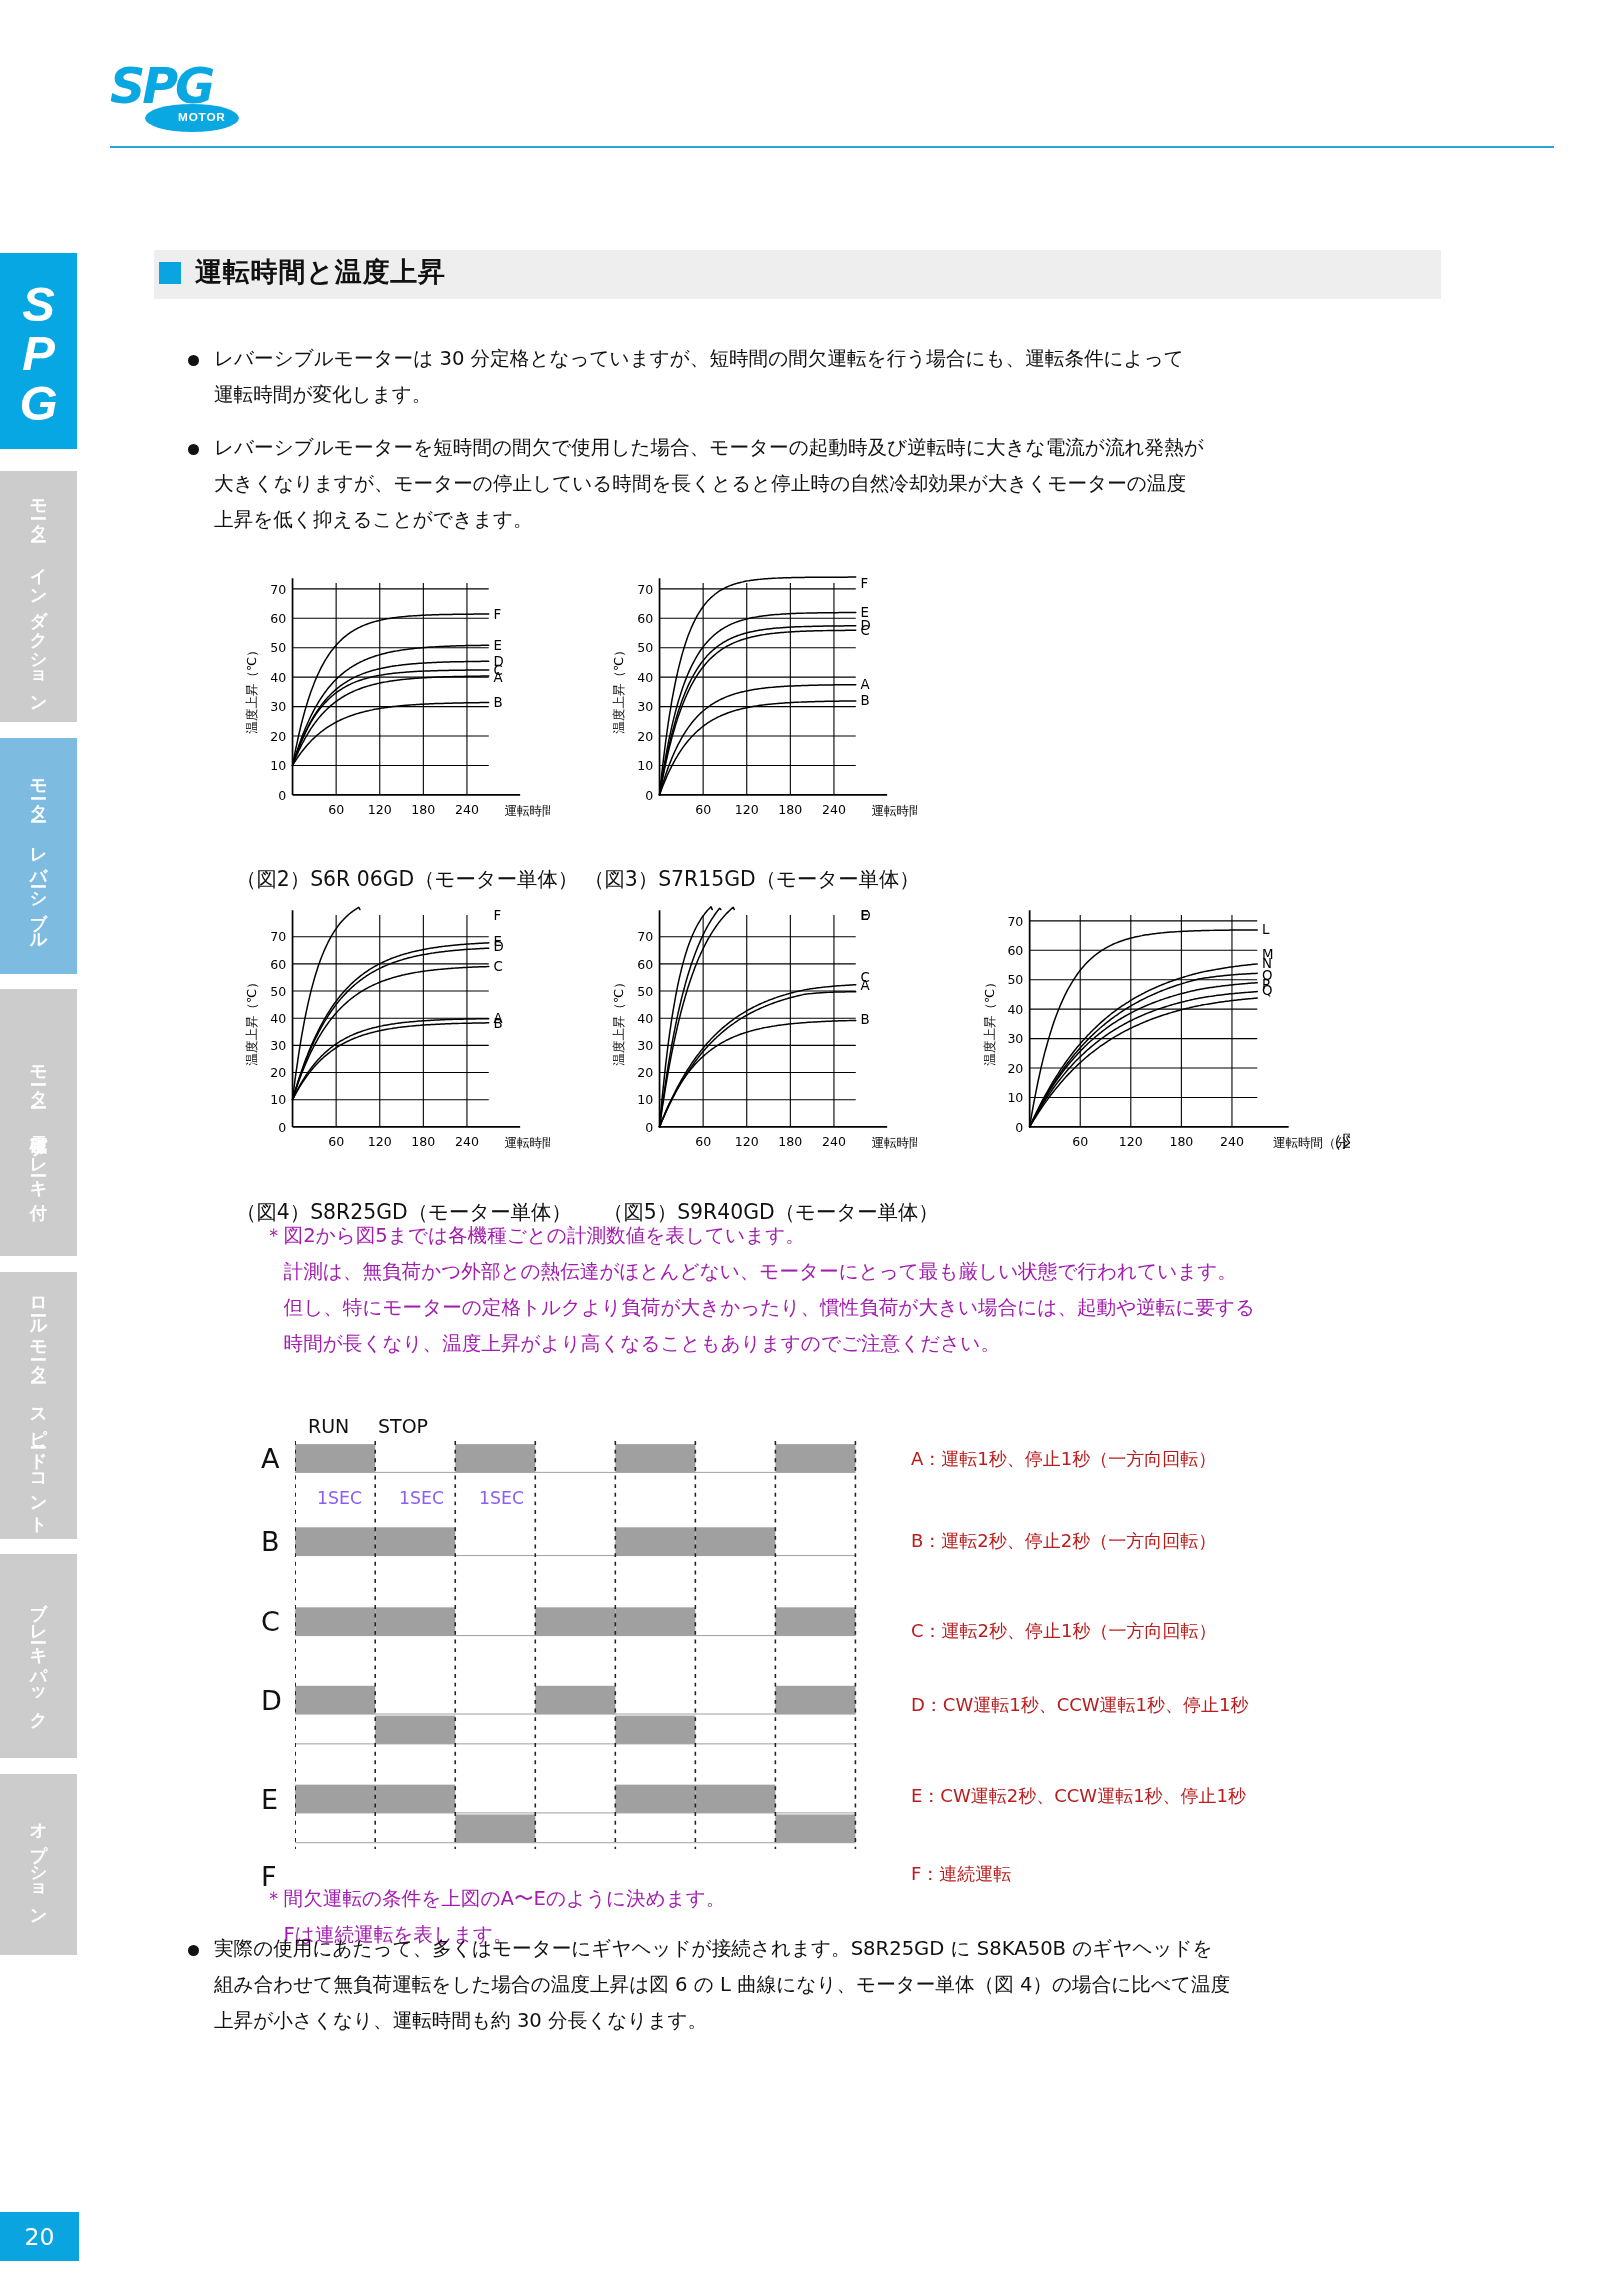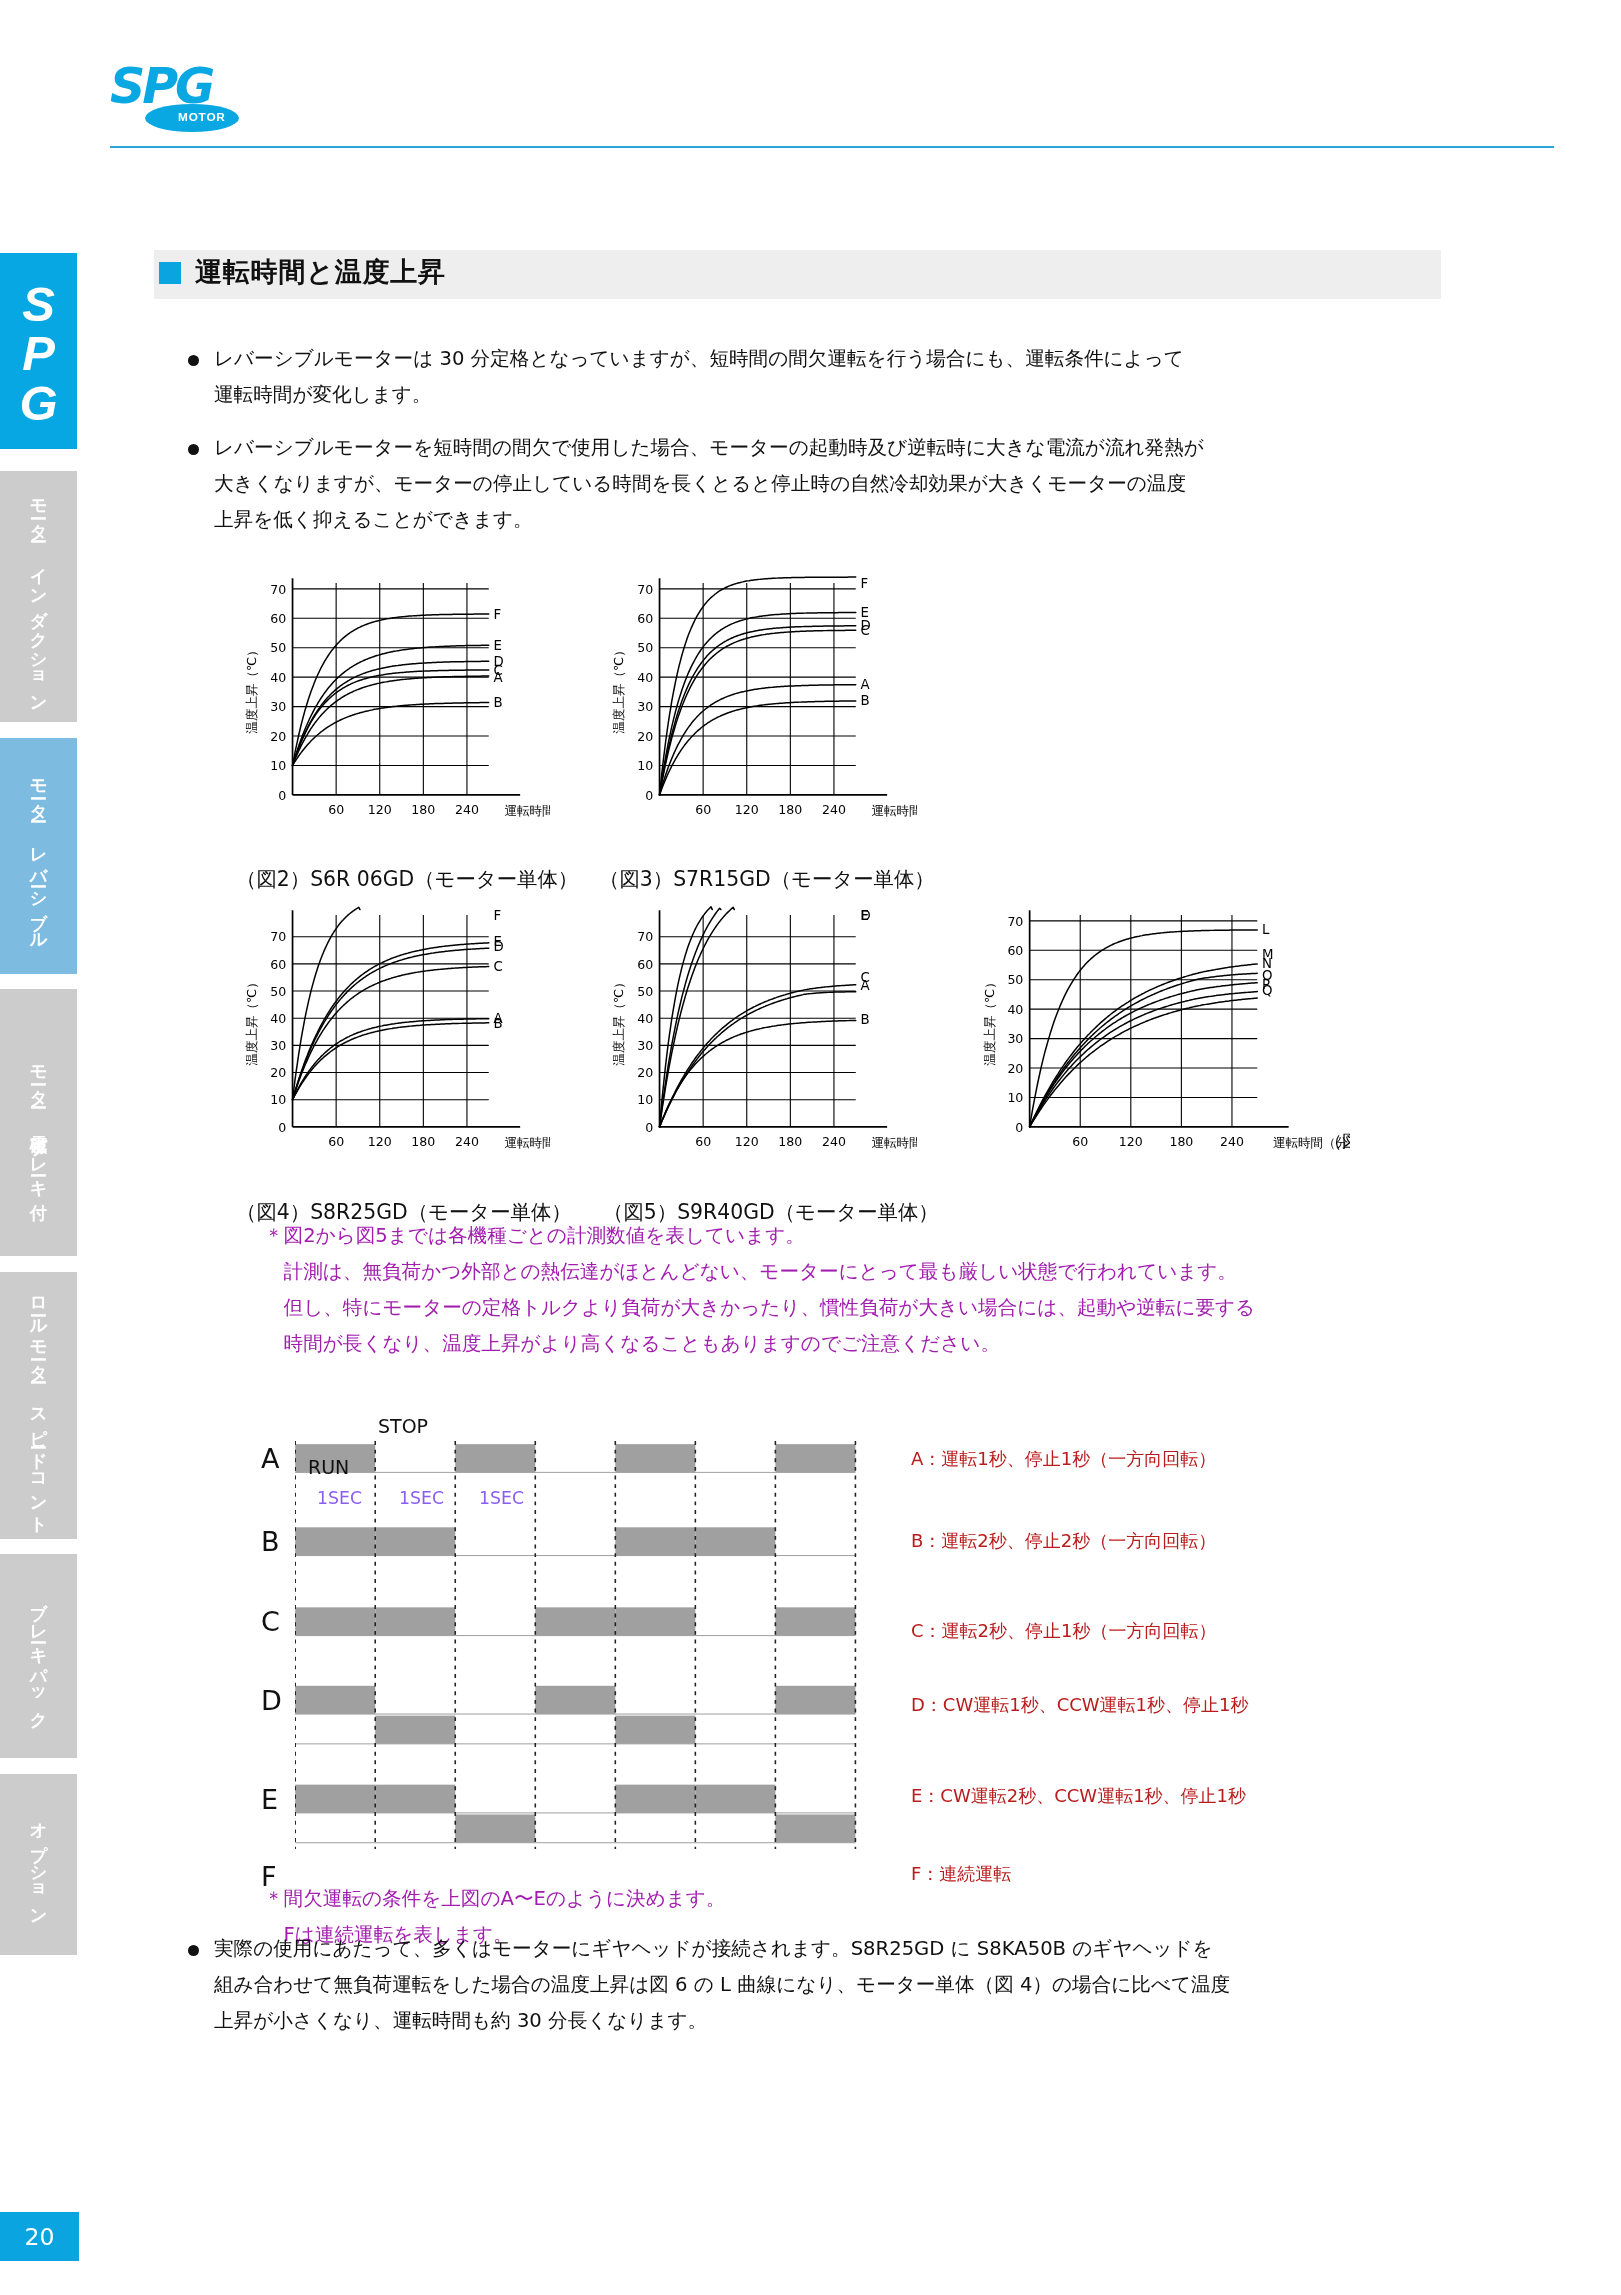--- a/index.html
+++ b/index.html
@@ -180,21 +180,21 @@
       <path d="M72.0,284.0 L73.6,275.3 L75.1,267.0 L76.7,259.0 L78.3,251.4 L79.8,244.1 L81.4,237.0 L82.9,230.3 L84.5,223.8 L86.1,217.7 L87.6,211.7 L89.2,206.0 L90.8,200.6 L92.3,195.3 L93.9,190.3 L95.4,185.5 L97.0,180.9 L98.6,176.5 L100.1,172.3 L101.7,168.2 L103.3,164.3 L104.8,160.6 L106.4,157.0 L107.9,153.6 L109.5,150.3 L111.1,147.1 L112.6,144.1 L114.2,141.2 L115.8,138.4 L117.3,135.8 L118.9,133.2 L120.4,130.8 L122.0,128.4 L123.6,126.2 L125.1,124.0 L126.7,122.0 L128.3,120.0 L129.8,118.1 L131.4,116.3 L132.9,114.5 L134.5,112.8 L136.1,111.2 L137.6,109.7 L139.2,108.2 L140.8,106.8 L142.3,105.5 L143.9,104.2 L145.4,102.9 L147.0,101.7 L148.6,100.6 L150.1,99.5 L151.7,98.4 L153.3,97.4 L154.8,96.4 L156.4,95.5 L157.9,94.6 L159.5,93.8 L161.1,93.0 L162.6,92.2 L164.2,91.4 L165.8,90.7 L167.3,90.0 L168.9,89.4 L170.4,88.7 L172.0,88.1 L173.6,87.5 L175.1,87.0 L176.7,86.4 L178.3,85.9 L179.8,85.4 L181.4,85.0 L182.9,84.5 L184.5,84.1 L186.1,83.7 L187.6,83.3 L189.2,82.9 L190.8,82.5 L192.3,82.2 L193.9,81.8 L195.4,81.5 L197.0,81.2 L198.6,80.9 L200.1,80.6 L201.7,80.3 L203.3,80.1 L204.8,79.8 L206.4,79.6 L207.9,79.3 L209.5,79.1 L211.1,78.9 L212.6,78.7 L214.2,78.5 L215.8,78.3 L217.3,78.2 L218.9,78.0 L220.4,77.8 L222.0,77.7 L223.6,77.5 L225.1,77.4 L226.7,77.2 L228.3,77.1 L229.8,77.0 L231.4,76.8 L232.9,76.7 L234.5,76.6 L236.1,76.5 L237.6,76.4 L239.2,76.3 L240.8,76.2 L242.3,76.1 L243.9,76.0 L245.4,75.9 L247.0,75.9 L248.6,75.8 L250.1,75.7 L251.7,75.6 L253.3,75.6 L254.8,75.5 L256.4,75.4 L257.9,75.4 L259.5,75.3 L261.1,75.3 L262.6,75.2 L264.2,75.2 L265.8,75.1 L267.3,75.1 L268.9,75.0 L270.4,75.0 L272.0,74.9 L273.6,74.9 L275.1,74.9 L276.7,74.8 L278.3,74.8 L279.8,74.8 L281.4,74.7 L282.9,74.7 L284.5,74.7 L286.1,74.6 L287.6,74.6 L289.2,74.6 L290.8,74.6 L292.3,74.5 L293.9,74.5 L295.4,74.5 L297.0,74.5 L298.6,74.5 L300.1,74.4 L301.7,74.4 L303.3,74.4 L304.8,74.4 L306.4,74.4 L307.9,74.4 L309.5,74.3 L311.1,74.3 L312.6,74.3 L314.2,74.3 L315.8,74.3 L317.3,74.3 L318.9,74.3 L320.4,74.3 L322.0,74.2 " fill="none" stroke="#000" stroke-width="1.9" stroke-linecap="round" stroke-linejoin="round"></path>
       <text x="328" y="80" font-size="17" fill="#000">C</text>
       <path d="M72.0,284.0 L73.6,278.5 L75.1,273.1 L76.7,268.0 L78.3,263.1 L79.8,258.4 L81.4,253.9 L82.9,249.5 L84.5,245.3 L86.1,241.3 L87.6,237.5 L89.2,233.8 L90.8,230.2 L92.3,226.8 L93.9,223.5 L95.4,220.3 L97.0,217.3 L98.6,214.4 L100.1,211.6 L101.7,208.9 L103.3,206.3 L104.8,203.9 L106.4,201.5 L107.9,199.2 L109.5,197.0 L111.1,194.9 L112.6,192.8 L114.2,190.9 L115.8,189.0 L117.3,187.2 L118.9,185.5 L120.4,183.8 L122.0,182.3 L123.6,180.7 L125.1,179.2 L126.7,177.8 L128.3,176.5 L129.8,175.2 L131.4,173.9 L132.9,172.7 L134.5,171.6 L136.1,170.5 L137.6,169.4 L139.2,168.4 L140.8,167.4 L142.3,166.4 L143.9,165.5 L145.4,164.7 L147.0,163.8 L148.6,163.0 L150.1,162.2 L151.7,161.5 L153.3,160.8 L154.8,160.1 L156.4,159.4 L157.9,158.8 L159.5,158.2 L161.1,157.6 L162.6,157.1 L164.2,156.5 L165.8,156.0 L167.3,155.5 L168.9,155.0 L170.4,154.6 L172.0,154.1 L173.6,153.7 L175.1,153.3 L176.7,152.9 L178.3,152.5 L179.8,152.2 L181.4,151.8 L182.9,151.5 L184.5,151.2 L186.1,150.9 L187.6,150.6 L189.2,150.3 L190.8,150.0 L192.3,149.7 L193.9,149.5 L195.4,149.3 L197.0,149.0 L198.6,148.8 L200.1,148.6 L201.7,148.4 L203.3,148.2 L204.8,148.0 L206.4,147.8 L207.9,147.6 L209.5,147.5 L211.1,147.3 L212.6,147.2 L214.2,147.0 L215.8,146.9 L217.3,146.7 L218.9,146.6 L220.4,146.5 L222.0,146.3 L223.6,146.2 L225.1,146.1 L226.7,146.0 L228.3,145.9 L229.8,145.8 L231.4,145.7 L232.9,145.6 L234.5,145.5 L236.1,145.4 L237.6,145.4 L239.2,145.3 L240.8,145.2 L242.3,145.1 L243.9,145.1 L245.4,145.0 L247.0,144.9 L248.6,144.9 L250.1,144.8 L251.7,144.8 L253.3,144.7 L254.8,144.7 L256.4,144.6 L257.9,144.6 L259.5,144.5 L261.1,144.5 L262.6,144.4 L264.2,144.4 L265.8,144.3 L267.3,144.3 L268.9,144.3 L270.4,144.2 L272.0,144.2 L273.6,144.2 L275.1,144.1 L276.7,144.1 L278.3,144.1 L279.8,144.0 L281.4,144.0 L282.9,144.0 L284.5,144.0 L286.1,143.9 L287.6,143.9 L289.2,143.9 L290.8,143.9 L292.3,143.9 L293.9,143.8 L295.4,143.8 L297.0,143.8 L298.6,143.8 L300.1,143.8 L301.7,143.8 L303.3,143.7 L304.8,143.7 L306.4,143.7 L307.9,143.7 L309.5,143.7 L311.1,143.7 L312.6,143.7 L314.2,143.7 L315.8,143.6 L317.3,143.6 L318.9,143.6 L320.4,143.6 L322.0,143.6 " fill="none" stroke="#000" stroke-width="1.9" stroke-linecap="round" stroke-linejoin="round"></path>
       <text x="328" y="149.375" font-size="17" fill="#000">A</text>
       <path d="M72.0,284.0 L73.6,279.7 L75.1,275.5 L76.7,271.5 L78.3,267.6 L79.8,263.9 L81.4,260.3 L82.9,256.8 L84.5,253.5 L86.1,250.3 L87.6,247.1 L89.2,244.2 L90.8,241.3 L92.3,238.5 L93.9,235.8 L95.4,233.2 L97.0,230.7 L98.6,228.3 L100.1,226.0 L101.7,223.8 L103.3,221.6 L104.8,219.5 L106.4,217.5 L107.9,215.6 L109.5,213.8 L111.1,212.0 L112.6,210.2 L114.2,208.6 L115.8,207.0 L117.3,205.4 L118.9,203.9 L120.4,202.5 L122.0,201.1 L123.6,199.8 L125.1,198.5 L126.7,197.2 L128.3,196.0 L129.8,194.9 L131.4,193.8 L132.9,192.7 L134.5,191.7 L136.1,190.7 L137.6,189.7 L139.2,188.8 L140.8,187.9 L142.3,187.0 L143.9,186.2 L145.4,185.4 L147.0,184.6 L148.6,183.9 L150.1,183.2 L151.7,182.5 L153.3,181.8 L154.8,181.2 L156.4,180.6 L157.9,180.0 L159.5,179.4 L161.1,178.8 L162.6,178.3 L164.2,177.8 L165.8,177.3 L167.3,176.8 L168.9,176.3 L170.4,175.9 L172.0,175.5 L173.6,175.1 L175.1,174.7 L176.7,174.3 L178.3,173.9 L179.8,173.5 L181.4,173.2 L182.9,172.9 L184.5,172.6 L186.1,172.2 L187.6,171.9 L189.2,171.7 L190.8,171.4 L192.3,171.1 L193.9,170.9 L195.4,170.6 L197.0,170.4 L198.6,170.1 L200.1,169.9 L201.7,169.7 L203.3,169.5 L204.8,169.3 L206.4,169.1 L207.9,168.9 L209.5,168.8 L211.1,168.6 L212.6,168.4 L214.2,168.3 L215.8,168.1 L217.3,168.0 L218.9,167.8 L220.4,167.7 L222.0,167.5 L223.6,167.4 L225.1,167.3 L226.7,167.2 L228.3,167.1 L229.8,167.0 L231.4,166.8 L232.9,166.7 L234.5,166.6 L236.1,166.5 L237.6,166.5 L239.2,166.4 L240.8,166.3 L242.3,166.2 L243.9,166.1 L245.4,166.0 L247.0,166.0 L248.6,165.9 L250.1,165.8 L251.7,165.8 L253.3,165.7 L254.8,165.6 L256.4,165.6 L257.9,165.5 L259.5,165.5 L261.1,165.4 L262.6,165.4 L264.2,165.3 L265.8,165.3 L267.3,165.2 L268.9,165.2 L270.4,165.1 L272.0,165.1 L273.6,165.1 L275.1,165.0 L276.7,165.0 L278.3,164.9 L279.8,164.9 L281.4,164.9 L282.9,164.8 L284.5,164.8 L286.1,164.8 L287.6,164.8 L289.2,164.7 L290.8,164.7 L292.3,164.7 L293.9,164.7 L295.4,164.6 L297.0,164.6 L298.6,164.6 L300.1,164.6 L301.7,164.5 L303.3,164.5 L304.8,164.5 L306.4,164.5 L307.9,164.5 L309.5,164.5 L311.1,164.4 L312.6,164.4 L314.2,164.4 L315.8,164.4 L317.3,164.4 L318.9,164.4 L320.4,164.4 L322.0,164.3 " fill="none" stroke="#000" stroke-width="1.9" stroke-linecap="round" stroke-linejoin="round"></path>
       <text x="328" y="170" font-size="17" fill="#000">B</text>
       <text x="0" y="0" font-size="16" fill="#000" transform="translate(26,149) rotate(-90)" text-anchor="middle">温度上昇（℃）</text>
       <text x="342" y="310" font-size="16" fill="#000">運転時間（分）</text>
     </svg>
 </div>
-<div class="chart-caption" style="left:599px;top:838px;">（図3）S7R15GD（モーター単体）</div>
+<div class="chart-caption" style="left:584px;top:838px;">（図3）S7R15GD（モーター単体）</div>
 
 <div class="chart-box" style="left:236px;top:904px;">
   <svg id="svg-fig4" width="314" height="259" viewBox="0 0 400 330">
       <line x1="72" y1="249.3846153846154" x2="322" y2="249.3846153846154" stroke="#000" stroke-width="1.4"></line>
       <text x="64" y="255.3846153846154" text-anchor="end" font-size="16" fill="#000">10</text>
       <line x1="72" y1="214.76923076923077" x2="322" y2="214.76923076923077" stroke="#000" stroke-width="1.4"></line>
       <text x="64" y="220.76923076923077" text-anchor="end" font-size="16" fill="#000">20</text>
       <line x1="72" y1="180.15384615384613" x2="322" y2="180.15384615384613" stroke="#000" stroke-width="1.4"></line>
       <text x="64" y="186.15384615384613" text-anchor="end" font-size="16" fill="#000">30</text>
       <line x1="72" y1="145.53846153846155" x2="322" y2="145.53846153846155" stroke="#000" stroke-width="1.4"></line>
@@ -373,21 +373,21 @@
       <line x1="0" y1="0" x2="0" y2="580" stroke="#222" stroke-width="2" stroke-dasharray="5,6"></line>
       <line x1="102" y1="0" x2="102" y2="580" stroke="#222" stroke-width="2" stroke-dasharray="5,6"></line>
       <line x1="204" y1="0" x2="204" y2="580" stroke="#222" stroke-width="2" stroke-dasharray="5,6"></line>
       <line x1="306" y1="0" x2="306" y2="580" stroke="#222" stroke-width="2" stroke-dasharray="5,6"></line>
       <line x1="408" y1="0" x2="408" y2="580" stroke="#222" stroke-width="2" stroke-dasharray="5,6"></line>
       <line x1="510" y1="0" x2="510" y2="580" stroke="#222" stroke-width="2" stroke-dasharray="5,6"></line>
       <line x1="612" y1="0" x2="612" y2="580" stroke="#222" stroke-width="2" stroke-dasharray="5,6"></line>
       <line x1="714" y1="0" x2="714" y2="580" stroke="#222" stroke-width="2" stroke-dasharray="5,6"></line>
     </svg>
 </div>
-<div class="thdr" style="left:308px;top:1456px;">RUN</div>
+<div class="thdr" style="left:308px;top:1415px;">RUN</div>
 <div class="thdr" style="left:378px;top:1415px;">STOP</div>
 
 <div class="trow-label" style="left:261px;top:1443px;">A</div>
 <div class="trow-label" style="left:261px;top:1526px;">B</div>
 <div class="trow-label" style="left:261px;top:1606px;">C</div>
 <div class="trow-label" style="left:261px;top:1685px;">D</div>
 <div class="trow-label" style="left:261px;top:1784px;">E</div>
 <div class="trow-label" style="left:261px;top:1861px;">F</div>
 
 <div class="tsec" style="left:317px;top:1488px;">1SEC</div>

